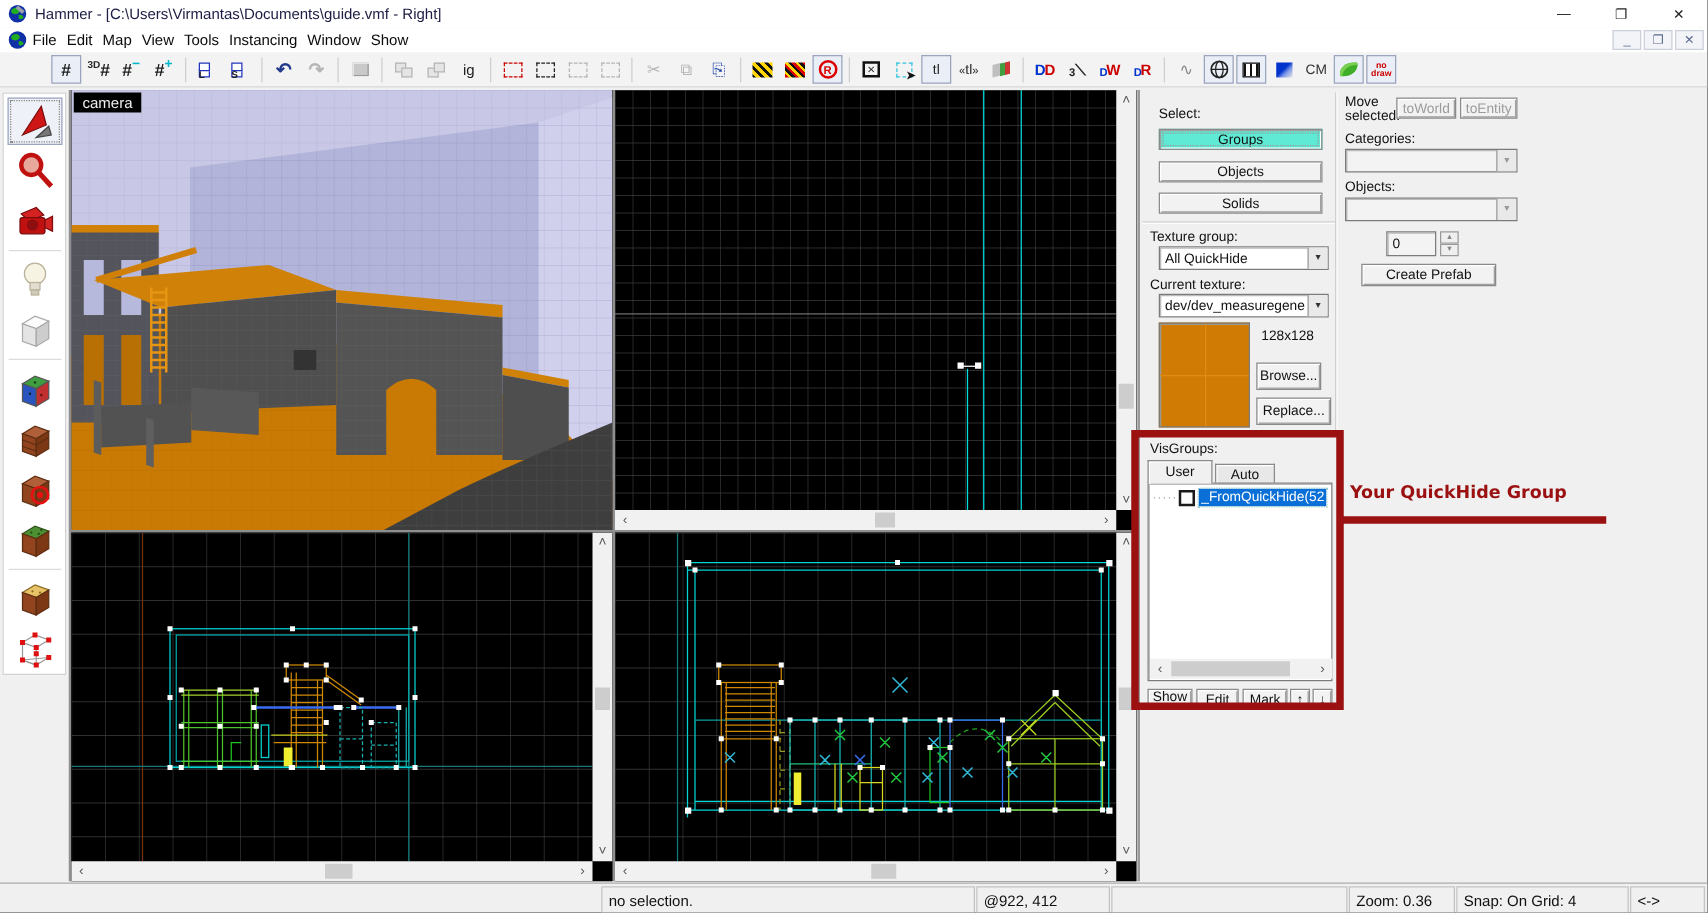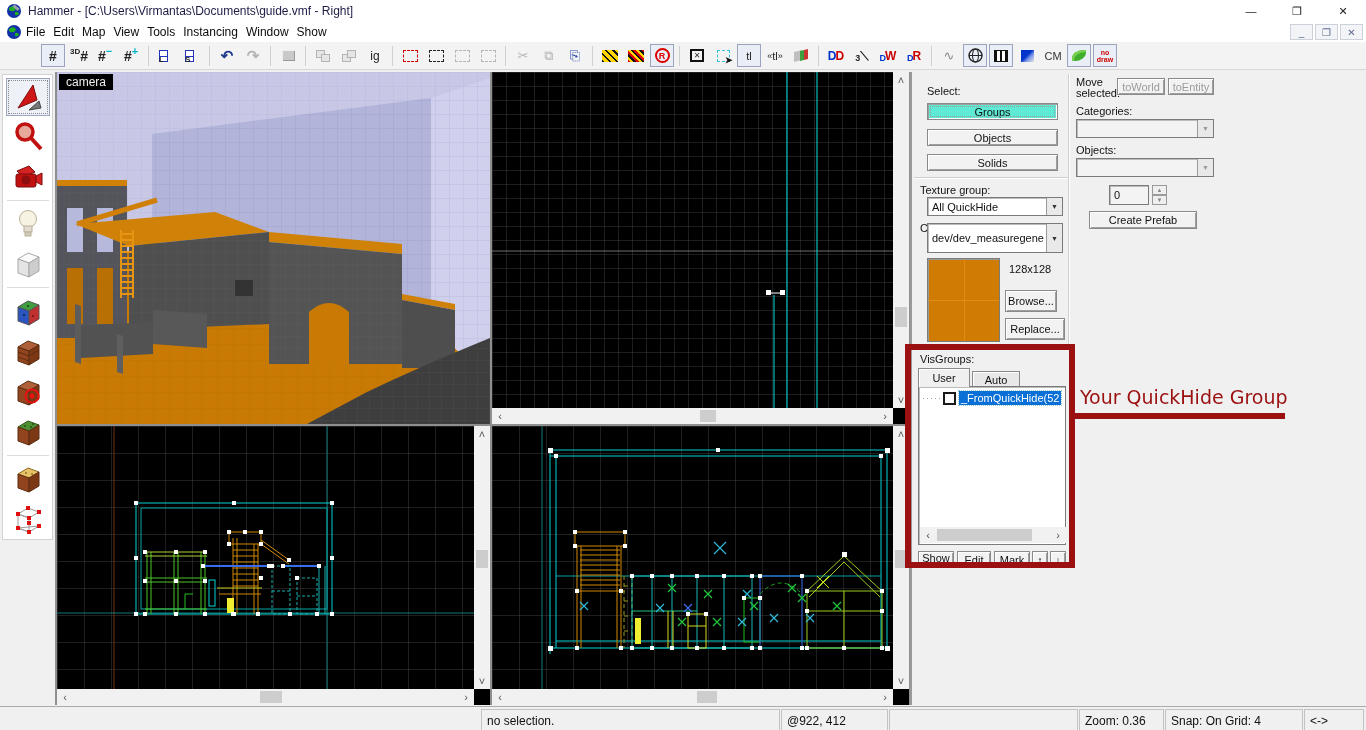--- a/index.html
+++ b/index.html
@@ -90,21 +90,21 @@
 .tab{position:absolute;background:#f0f0f0;border:1px solid #8a8a8a;border-bottom:none;box-shadow:inset 1px 1px 0 #fff;display:flex;align-items:center;justify-content:center;font-size:11px}
 .listbox{position:absolute;background:#fff;border:1px solid #7b7b7b;box-shadow:inset 1px 1px 0 #bbb}
 .vg-item{position:absolute;left:3px;top:4px;display:flex;align-items:center;white-space:nowrap}
 .vg-dots{color:#999;font-size:9px;letter-spacing:1px}
 .vg-check{width:13px;height:13px;border:2px solid #1a1a1a;background:#fff;margin:0 3px 0 1px;flex:0 0 auto}
 .vg-text{background:#0a6fd6;color:#fff;font-size:11px;padding:1px 2px;outline:1px dotted #9cc;outline-offset:0}
 
 .manifest{position:absolute;left:1215px;top:72px;width:151px;height:633px;background:#f0f0f0;border-left:1px solid #c9c9c9}
 
 .anno-rect{position:absolute;left:905px;top:344px;width:170px;height:224px;border:6px solid #9b1111;z-index:8;pointer-events:none}
-.anno-text{position:absolute;left:1080px;top:386px;font-family:"DejaVu Sans",sans-serif;font-size:19px;font-weight:normal;color:#9b1111;z-index:8;white-space:nowrap}
+.anno-text{position:absolute;left:1080px;top:386px;font-family:"DejaVu Sans",sans-serif;font-size:14px;font-weight:bold;color:#9b1111;z-index:8;white-space:nowrap}
 .anno-line{position:absolute;left:1074px;top:413px;width:211px;height:6px;background:#9b1111;z-index:8}
 
 .statusbar{position:absolute;left:0;bottom:0;width:100%;height:24px;background:#f0f0f0;border-top:1px solid #ababab;font-size:12px}
 .st-cell{position:absolute;top:2px;height:24px;border:1px solid #c3c3c3;background:#f0f0f0;display:flex;align-items:center;padding-left:5px;white-space:nowrap}
 </style>
 </head>
 <body>
 
 <div class="app">
 
@@ -736,21 +736,21 @@
         <span>▼</span>
       </div>
     <div class="c-btn" style="left:177px;top:139px;width:108px;height:18px">Create Prefab</div>
 
     <div class="ob-label" style="left:8px;top:112px">Texture group:</div>
     <div class="combo" style="left:15px;top:125px;width:136px;height:19px">
         <span class="val">All QuickHide</span>
         <span class="drop">▼</span>
       </div>
     <div class="ob-label" style="left:8px;top:150px">Current texture:</div>
-    <div class="combo" style="left:15px;top:151px;width:136px;height:30px">
+    <div class="combo" style="left:15px;top:163px;width:136px;height:19px">
         <span class="val">dev/dev_measuregene</span>
         <span class="drop">▼</span>
       </div>
     <div class="texprev" style="left:15px;top:186px;width:73px;height:84px"></div>
     <div class="ob-label" style="left:97px;top:191px">128x128</div>
     <div class="c-btn" style="left:93px;top:218px;width:52px;height:22px">Browse...</div>
     <div class="c-btn" style="left:93px;top:246px;width:60px;height:22px">Replace...</div>
     <div class="divider-h" style="left:2px;top:275px;width:154px"></div>
 
     <div class="ob-label" style="left:8px;top:281px">VisGroups:</div>

